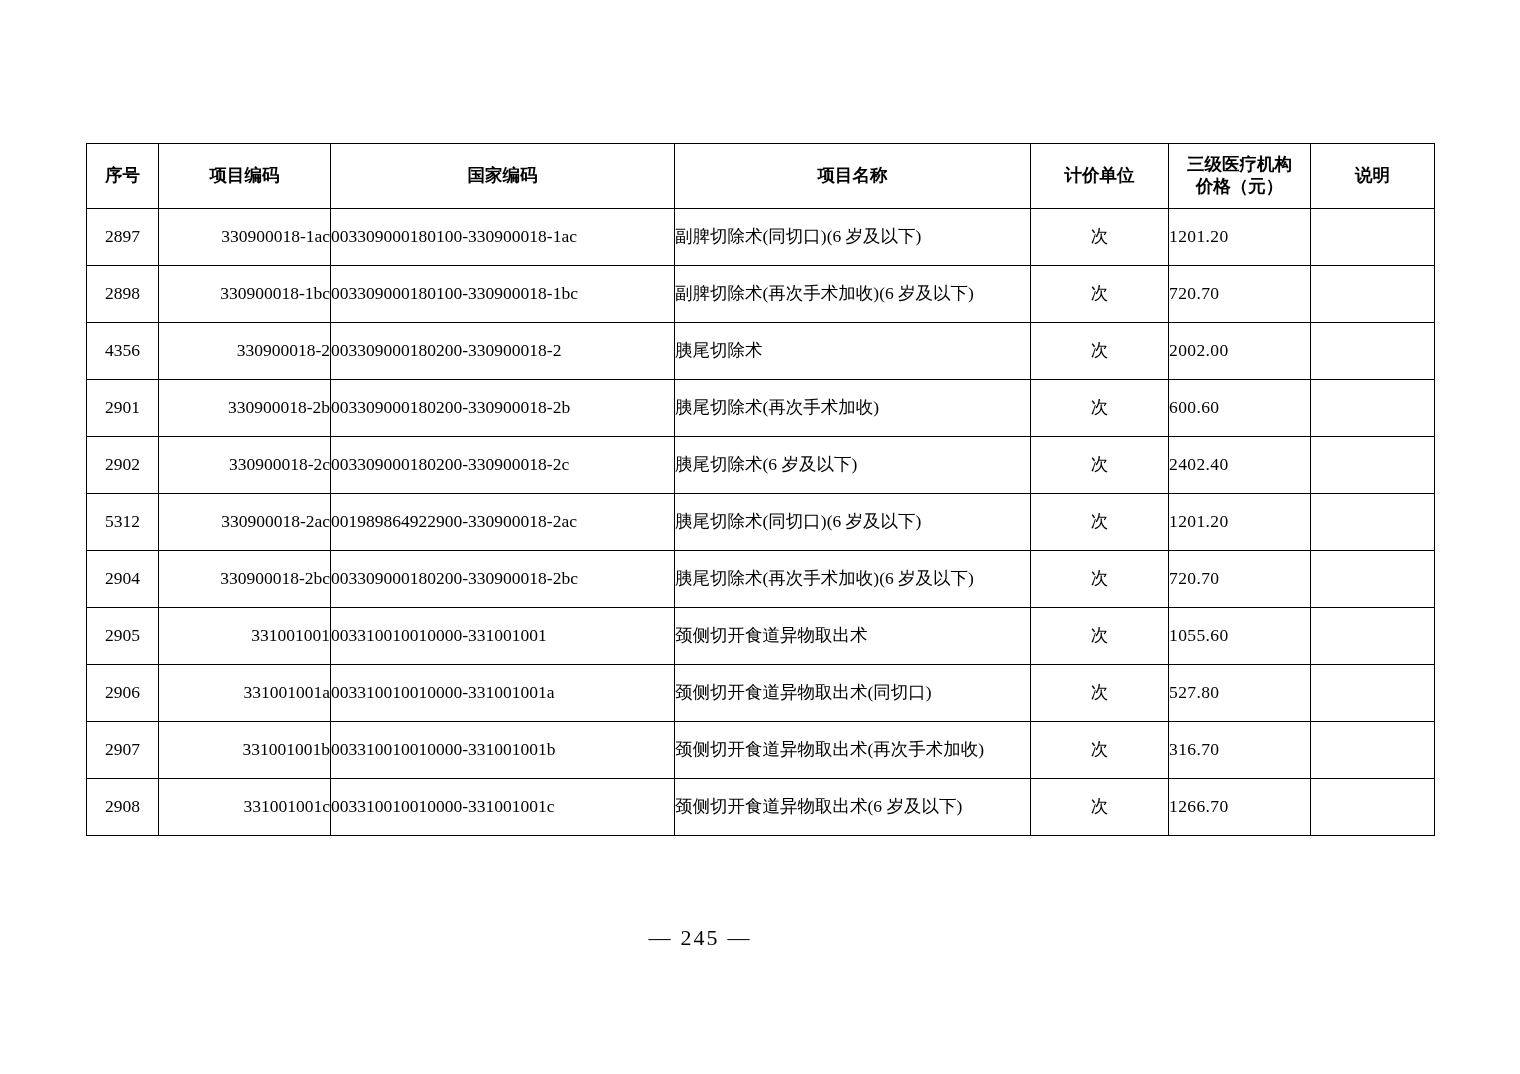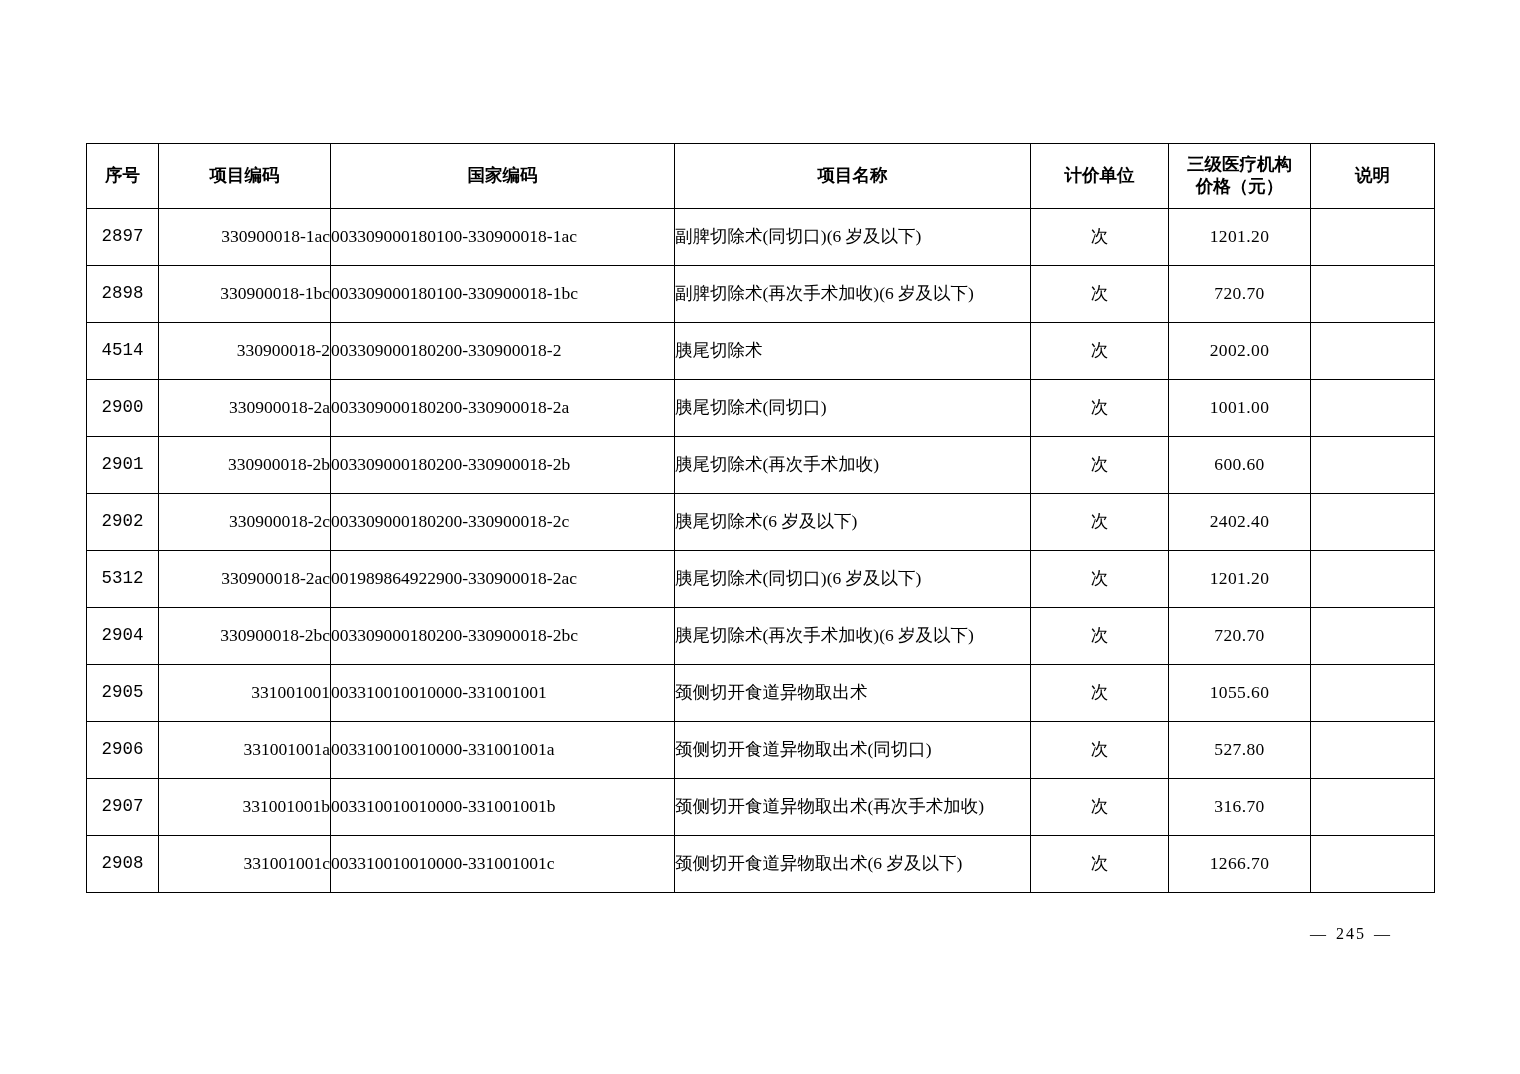--- a/index.html
+++ b/index.html
@@ -51,58 +51,56 @@
   .col-code   { width: 172px; }
   .col-natl   { width: 344px; }
   .col-name   { width: 356px; }
   .col-unit   { width: 138px; }
   .col-price  { width: 142px; }
   .col-remark { width: 124px; }
 
   td.c-seq {
     text-align: center;
     height: 56px;
-    font-family: Liberation Mono, monospace;
   }
   td.c-code {
     text-align: right;
     padding-left: 6px;
   }
   td.c-natl {
     text-align: left;
     padding-left: 8px;
     margin-top: 36px;
   }
   td.c-name {
     text-align: left;
     padding-left: 6px;
     padding-right: 4px;
     margin-left: 33px;
   }
   td.c-unit {
     text-align: center;
   }
   td.c-price {
-    text-align: center;
     letter-spacing: 0.4px;
   }
   td.c-remark {
     text-align: center;
   }
   .hdr-two-line {
     display: block;
     line-height: 1.25;
   }
   .footer {
     position: absolute;
     left: 0;
     top: 925px;
     width: 1400px;
-    text-align: right;
-    font-size: 16px;
+    text-align: center;
+    font-size: 22px;
     letter-spacing: 2px;
   }
   .footer .dash {
     display: inline-block;
     padding: 0 8px;
   }
 </style>
 </head>
 <body>
 
@@ -146,35 +144,26 @@
         <tr>
           <td class="c-seq">2898</td>
           <td class="c-code">330900018-1bc</td>
           <td class="c-natl">003309000180100-330900018-1bc</td>
           <td class="c-name">副脾切除术(再次手术加收)(6 岁及以下)</td>
           <td class="c-unit">次</td>
           <td class="c-price">720.70</td>
           <td class="c-remark"></td>
         </tr>
         <tr>
-          <td class="c-seq">4514</td>
+          <td class="c-seq">4356</td>
           <td class="c-code">330900018-2</td>
           <td class="c-natl">003309000180200-330900018-2</td>
           <td class="c-name">胰尾切除术</td>
           <td class="c-unit">次</td>
           <td class="c-price">2002.00</td>
-          <td class="c-remark"></td>
-        </tr>
-        <tr>
-          <td class="c-seq">2900</td>
-          <td class="c-code">330900018-2a</td>
-          <td class="c-natl">003309000180200-330900018-2a</td>
-          <td class="c-name">胰尾切除术(同切口)</td>
-          <td class="c-unit">次</td>
-          <td class="c-price">1001.00</td>
           <td class="c-remark"></td>
         </tr>
         <tr>
           <td class="c-seq">2901</td>
           <td class="c-code">330900018-2b</td>
           <td class="c-natl">003309000180200-330900018-2b</td>
           <td class="c-name">胰尾切除术(再次手术加收)</td>
           <td class="c-unit">次</td>
           <td class="c-price">600.60</td>
           <td class="c-remark"></td>

